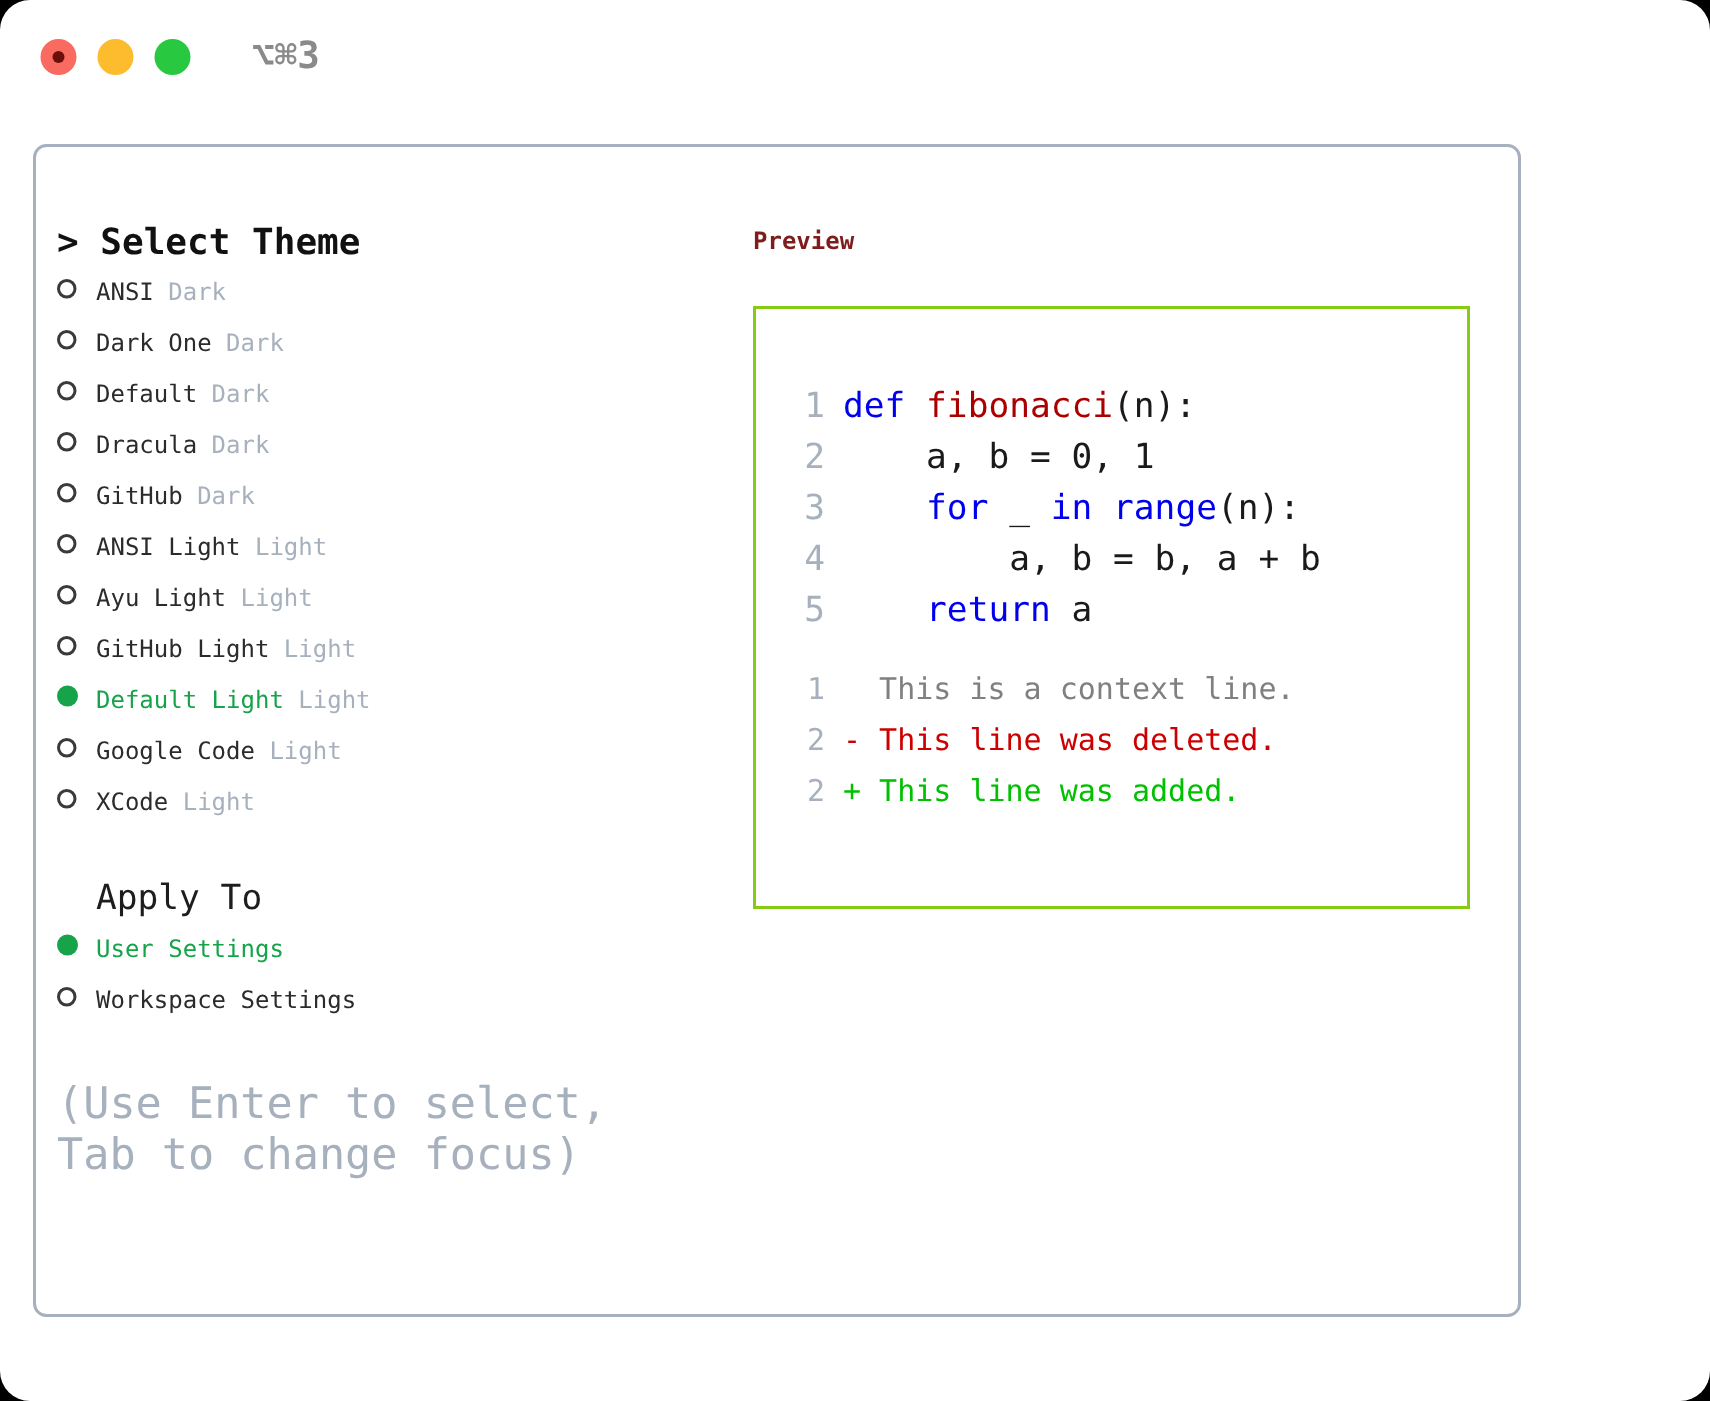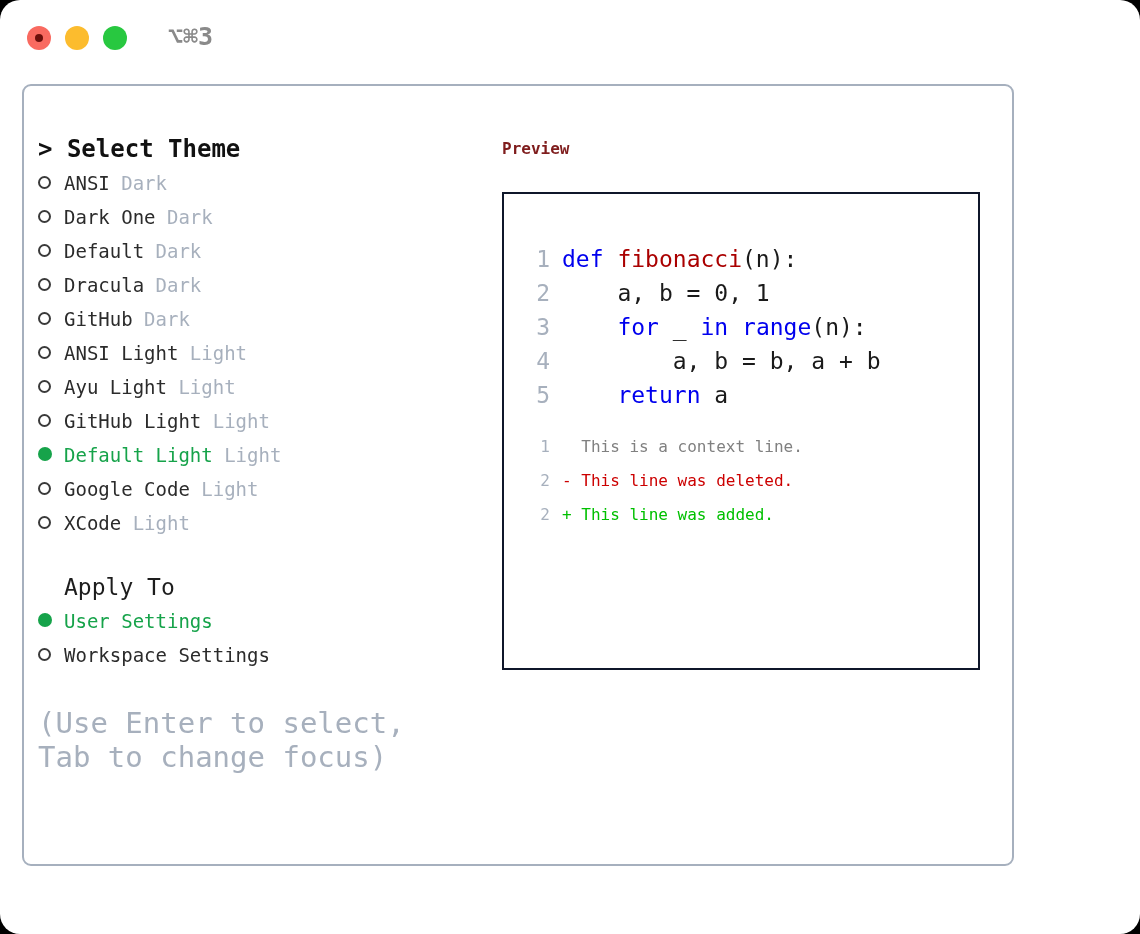--- a/index.html
+++ b/index.html
@@ -66,21 +66,21 @@
     font-weight: bold;
     color: #8a8a8a;
     letter-spacing: 0px;
     white-space: pre;
   }
 
   
   .panel {
     position: absolute;
     left: 22px;
-    top: 84px;
+    top: 96px;
     width: 992px;
     height: 782px;
     border: 2px solid #a6b0be;
     border-radius: 9px;
     box-sizing: border-box;
     background: #ffffff;
   }
 
   .columns {
     position: absolute;
@@ -99,21 +99,21 @@
 
   .list-header {
     font-size: 24px;
     font-weight: bold;
     color: #111111;
     line-height: 34px;
     white-space: pre;
   }
 
   .theme-row {
-    font-size: 19px;
+    font-size: 16px;
     line-height: 34px;
     color: #2b2b2b;
     white-space: pre;
   }
   .marker {
     display: inline-block;
     width: 26px;
     white-space: pre;
   }
   .marker .dot-empty {
@@ -165,22 +165,22 @@
   }
   .preview-title {
     font-size: 16px;
     font-weight: bold;
     color: #7f1d1d;
     line-height: 34px;
   }
   .preview-box {
     margin-top: 26px;
     width: 478px;
-    height: 478px;
-    border: 2px solid #0f172a;
+    height: 402px;
+    border: 2px solid #84cc16;
     box-sizing: border-box;
     background: #ffffff;
     position: relative;
   }
   .code {
     position: absolute;
     left: 18px;
     top: 48px;
     font-size: 23px;
     line-height: 34px;
@@ -194,21 +194,21 @@
     margin-right: 12px;
   }
   .kw   { color: #0000ee; }
   .fn   { color: #aa0000; }
   .plain{ color: #1a1a1a; }
 
   .diff {
     position: absolute;
     left: 18px;
     top: 236px;
-    font-size: 16px;
+    font-size: 20px;
     line-height: 34px;
     white-space: pre;
   }
   .d-ctx { color: #808080; }
   .d-del { color: #cc0000; }
   .d-add { color: #00c000; }
 </style>
 </head>
 <body>
 

